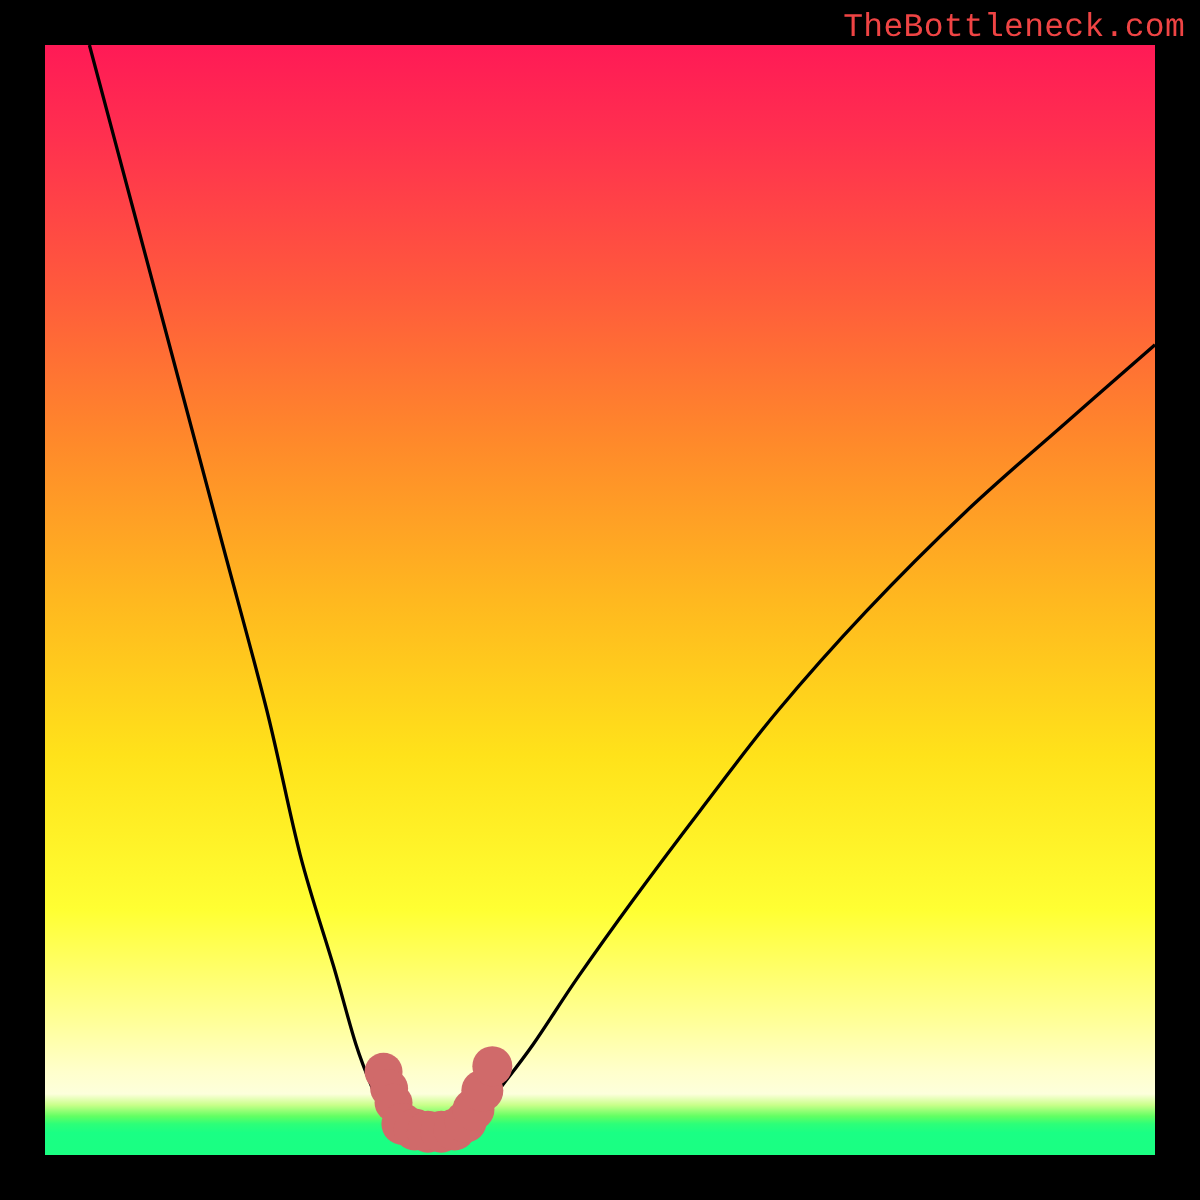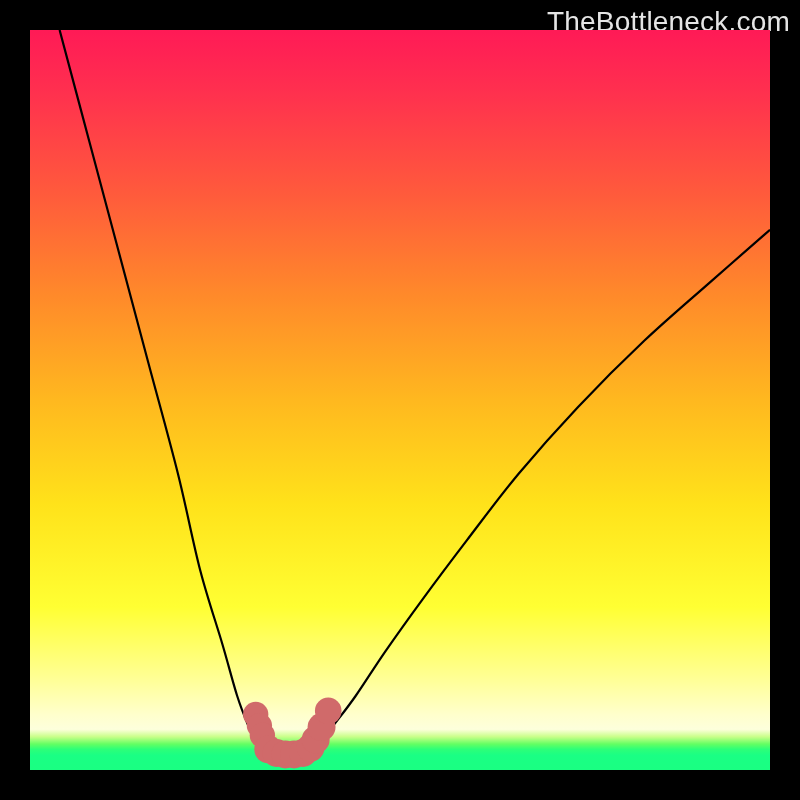--- a/index.html
+++ b/index.html
@@ -39,25 +39,26 @@
       #63ff63 96.5%,
       #2dff78 97.2%,
       #1aff84 98%,
       #1aff82 100%
     );
   }
   .watermark {
     position: absolute;
     top: 6px;
     right: 10px;
-    color: #e5e5e5;
-    font-size: 28px;
+    color: #ef4444;
+    font-size: 22px;
     font-weight: 500;
     letter-spacing: 0.2px;
     user-select: none;
+    font-family: Liberation Mono, monospace;
   }
   svg.overlay {
     position: absolute;
     left: 0;
     top: 0;
     width: 740px;
     height: 740px;
   }
 </style>
 </head>

